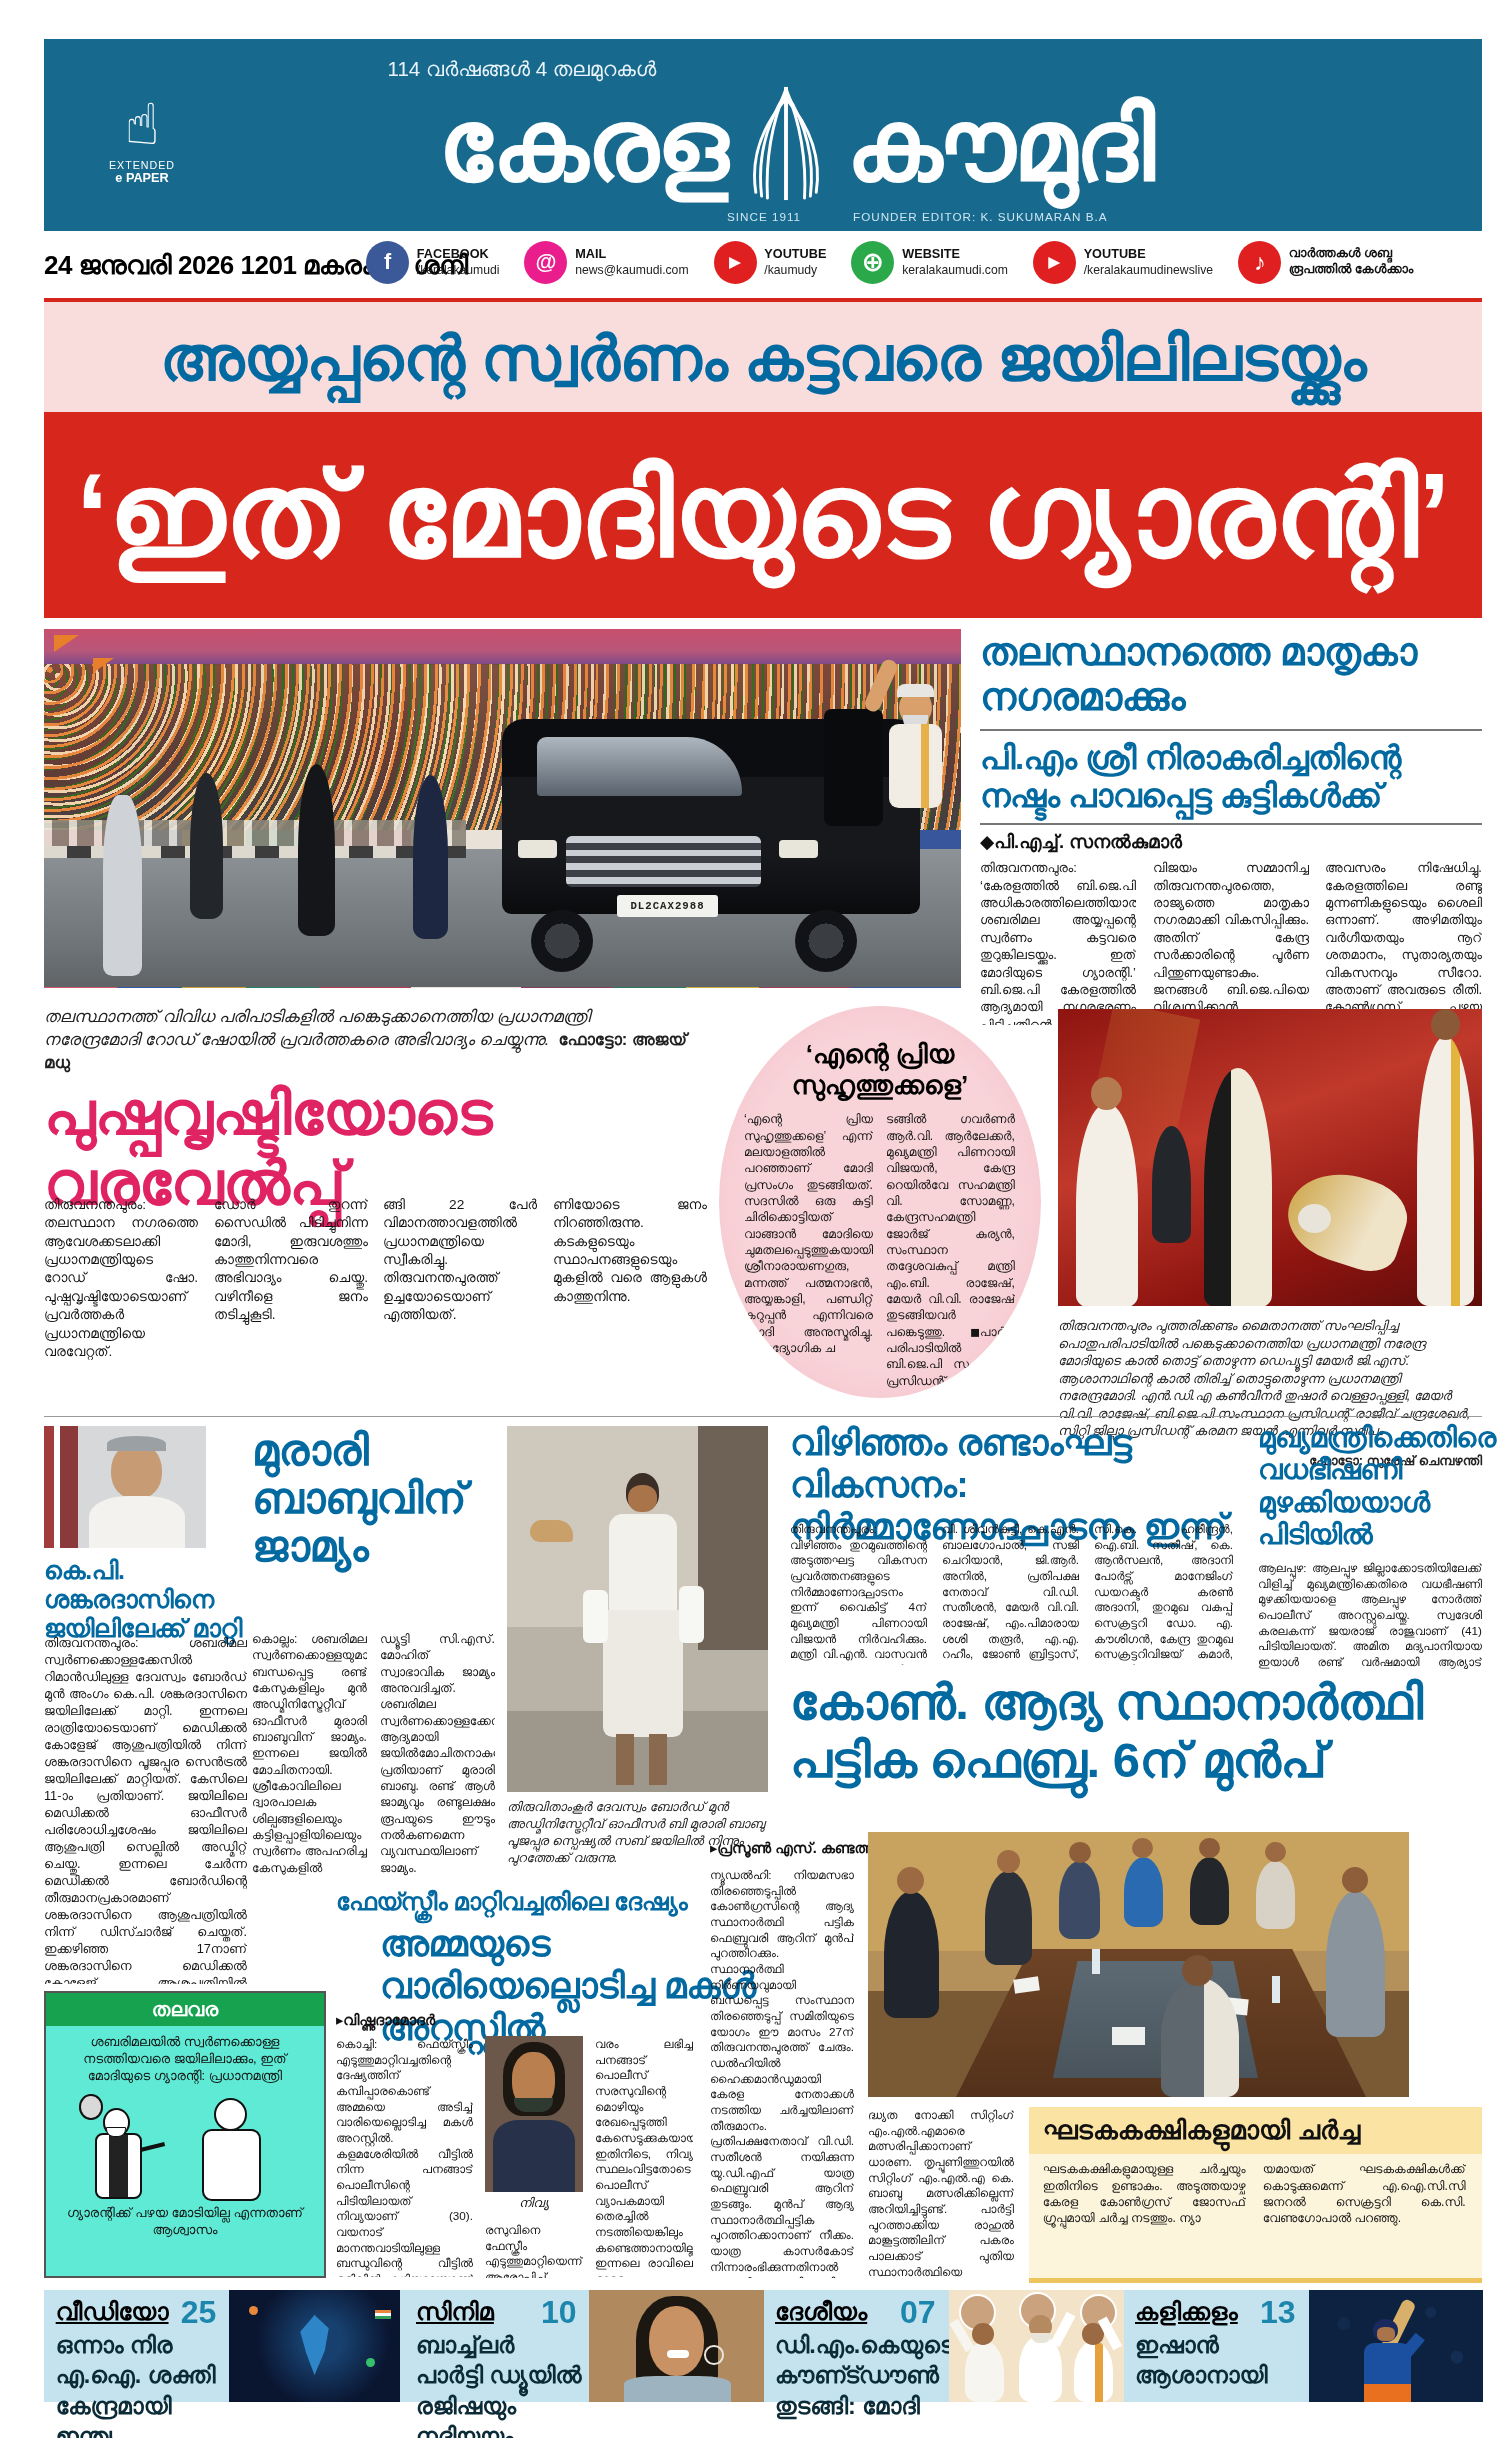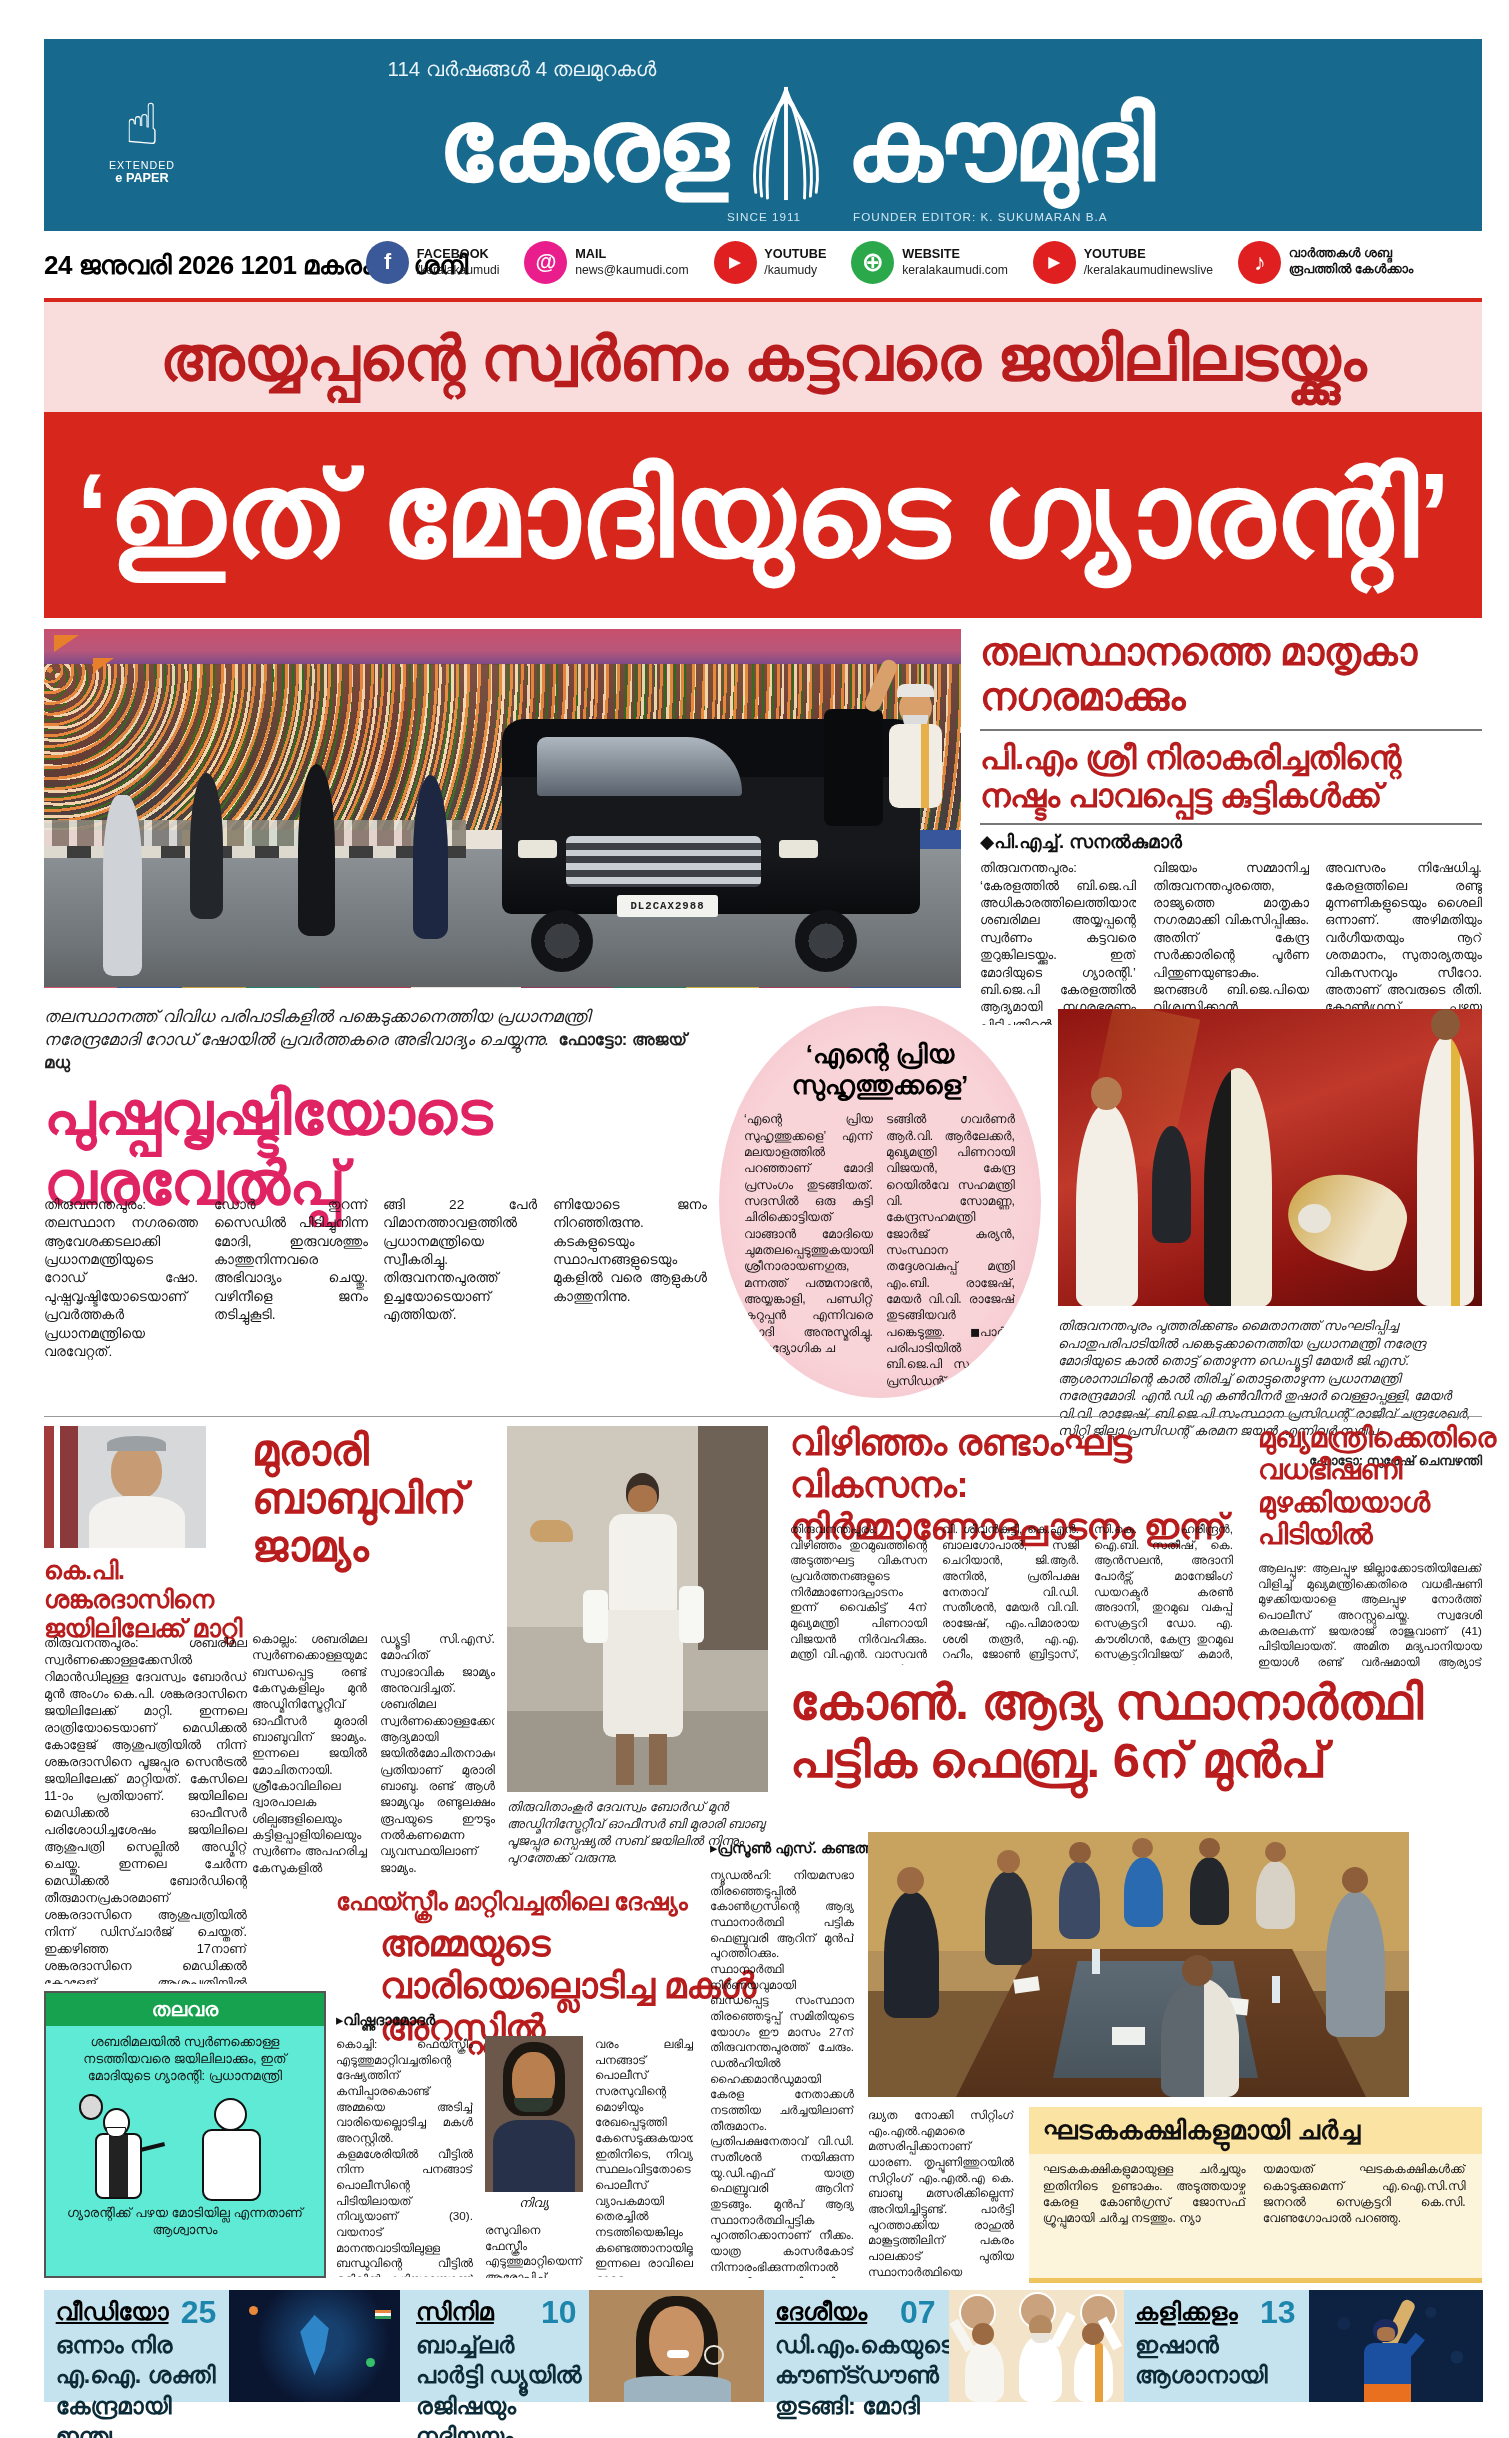--- a/index.html
+++ b/index.html
@@ -1,21 +1,21 @@
 <!DOCTYPE html>
 <html><head>
 <meta charset="utf-8">
 <style>
   html,body{margin:0;padding:0;background:#fff;}
   body{font-family:"Liberation Sans","DejaVu Sans",sans-serif;color:#111;}
   #canvas{position:relative;width:1510px;height:2438px;background:#fff;overflow:hidden;}
   .ab{position:absolute;}
   .ph{position:absolute;overflow:hidden;}
   .col{position:absolute;overflow:hidden;text-align:justify;line-height:1.34;color:#151515;}
-  .hl{font-weight:900;color:#b91c1c;line-height:1.16;letter-spacing:-0.5px;}
+  .hl{font-weight:900;color:#0369a1;line-height:1.16;letter-spacing:-0.5px;}
   .rule{position:absolute;background:#9a9a9a;height:1px;}
   .cap{font-style:italic;color:#222;}
   .icirc{width:43px;height:43px;border-radius:50%;color:#fff;display:flex;align-items:center;justify-content:center;font-weight:bold;font-size:21.5px;flex:0 0 43px;}
   .socitem{display:flex;align-items:center;gap:7.8px;}
   .soclbl{font-size:12.7px;font-weight:bold;color:#111;line-height:1.25;}
   .socval{font-size:12.2px;color:#222;line-height:1.25;}
   .stripcell{position:absolute;top:0;height:112px;}
   .stripsec{font-size:24.4px;font-weight:900;text-decoration:underline;color:#000;}
   .stripnum{font-size:32px;font-weight:900;}
   .striptitle{font-size:23.4px;font-weight:700;color:#0b2b38;line-height:1.3;margin-top:3.9px;}

